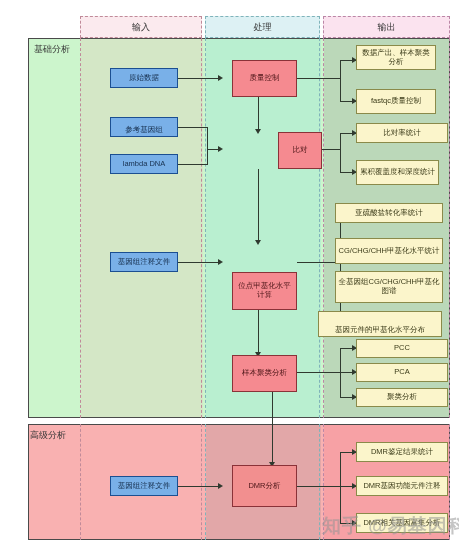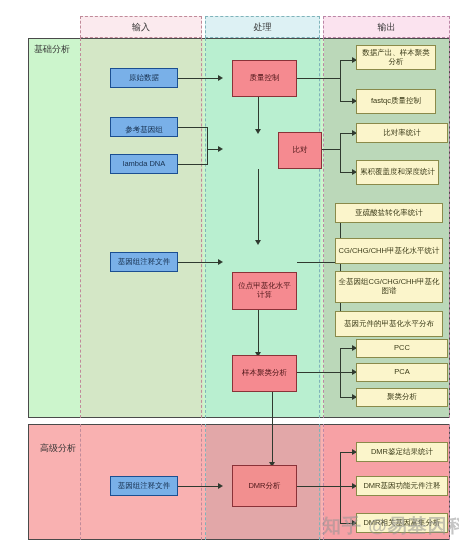--- a/index.html
+++ b/index.html
@@ -73,21 +73,21 @@
     <span class="row-label" style="left:5px;top:4px;">基础分析</span>
   </div>
 
   <div class="col-band input" style="left:80px;top:38px;width:122px;height:380px;"></div>
   <div class="col-band proc" style="left:205px;top:38px;width:115px;height:380px;"></div>
   <div class="col-band out" style="left:323px;top:38px;width:127px;height:380px;"></div>
 
   <div class="row-box row-adv" style="left:28px;top:424px;width:422px;height:116px;">
     <div class="tint proc" style="left:177px;top:0;width:115px;height:116px;background:rgba(120,120,130,0.18);"></div>
     <div class="tint out" style="left:295px;top:0;width:127px;height:116px;background:rgba(240,90,110,0.18);"></div>
-    <span class="row-label" style="left:11px;top:4px;margin-top:13px;">高级分析</span>
+    <span class="row-label" style="left:1px;top:4px;">高级分析</span>
   </div>
   <div class="col-band input" style="left:80px;top:424px;width:122px;height:116px;"></div>
   <div class="col-band proc" style="left:205px;top:424px;width:115px;height:116px;"></div>
   <div class="col-band out" style="left:323px;top:424px;width:127px;height:116px;"></div>
 
   <div class="ln lnh" style="left:178px;top:78px;width:42px;"></div>
   <div class="arw" style="left:218px;top:74.5px;"></div>
 
   <div class="ln lnh" style="left:297px;top:78px;width:44px;"></div>
   <div class="ln lnv" style="left:340px;top:60px;height:41px;"></div>
@@ -217,21 +217,21 @@
   </div>
   <div class="node n-out" style="left:335px;top:203px;width:108px;height:20px;">
     <span>亚硫酸盐转化率统计</span>
   </div>
   <div class="node n-out" style="left:335px;top:238px;width:108px;height:26px;">
     <span>CG/CHG/CHH甲基化水平统计</span>
   </div>
   <div class="node n-out" style="left:335px;top:271px;width:108px;height:32px;">
     <span>全基因组CG/CHG/CHH甲基化图谱</span>
   </div>
-  <div class="node n-out" style="left:335px;top:311px;width:108px;height:26px;">
+  <div class="node n-out" style="left:318px;top:311px;width:124px;height:26px;align-items:flex-end;">
     <span>基因元件的甲基化水平分布</span>
   </div>
   <div class="node n-out" style="left:356px;top:339px;width:92px;height:19px;">
     <span>PCC</span>
   </div>
   <div class="node n-out" style="left:356px;top:363px;width:92px;height:19px;">
     <span>PCA</span>
   </div>
   <div class="node n-out" style="left:356px;top:388px;width:92px;height:19px;">
     <span>聚类分析</span>

